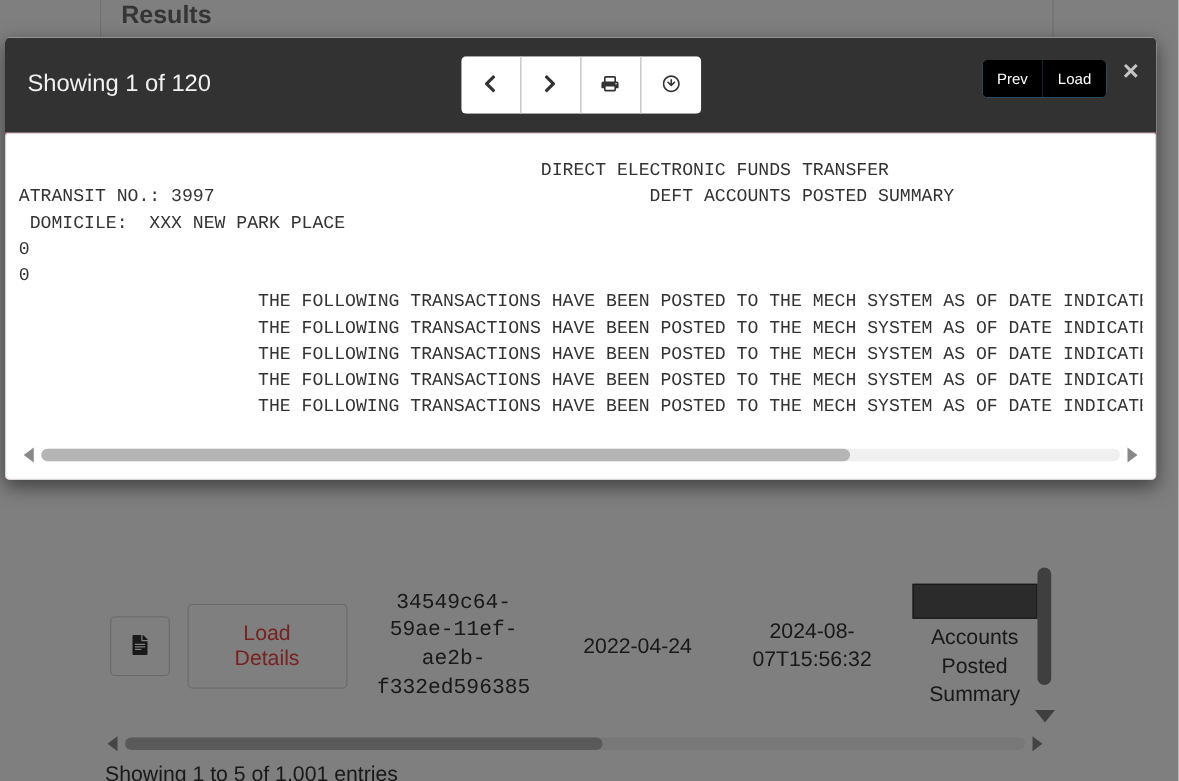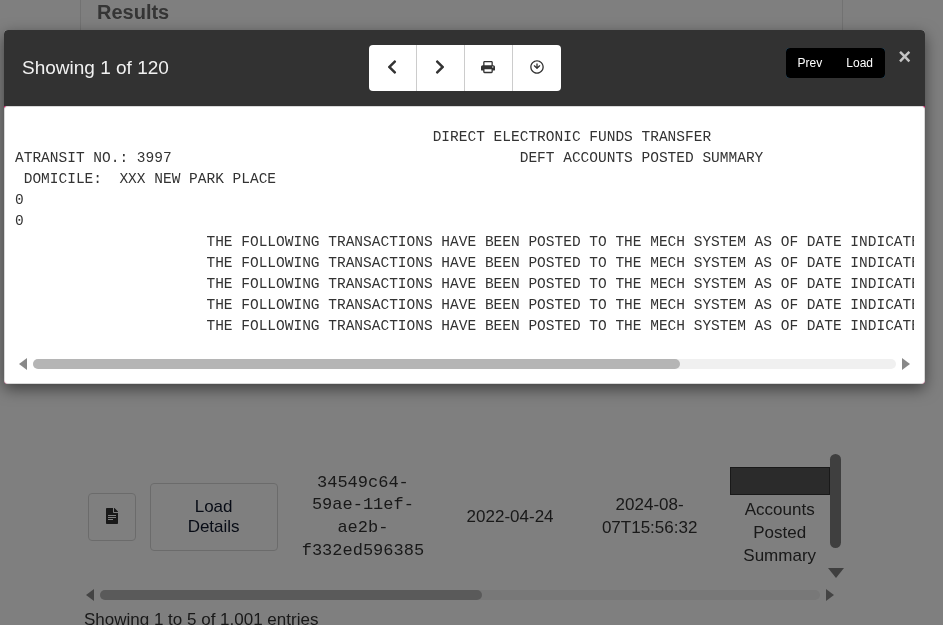--- a/index.html
+++ b/index.html
@@ -202,21 +202,21 @@
       cursor: pointer;
     }
     .icon-btn svg { width: 16px; height: 16px; fill: #333; }
 
     .load-btn {
       padding: 13px 18px;
       border: 1px solid #d7d7d7;
       border-radius: 4px;
       background: #fff;
       font-size: 17px;
-      color: #0f172a;
+      color: #ef4444;
       cursor: pointer;
     }
 
     .cell {
       font-size: 17px;
       color: #333;
       text-align: center;
       line-height: 1.35;
       word-break: break-word;
     }

